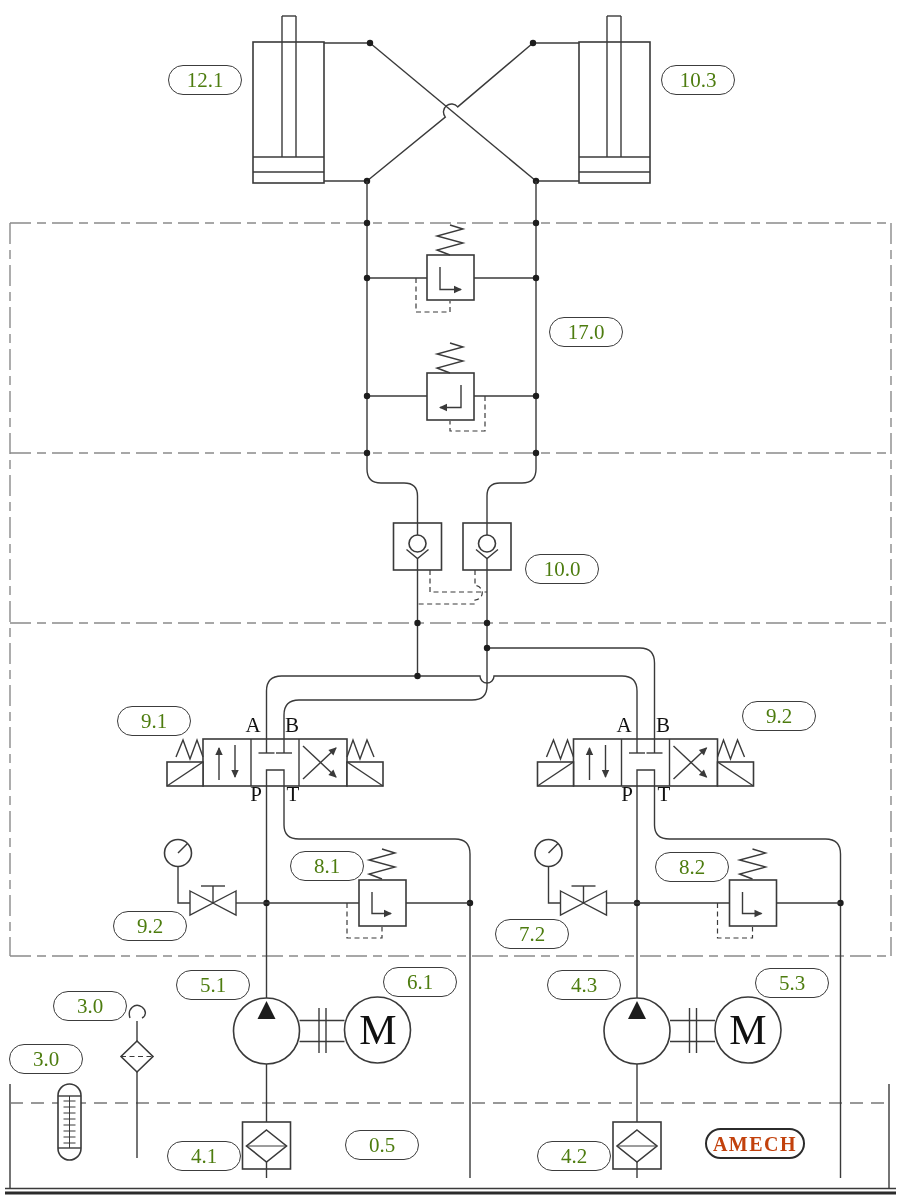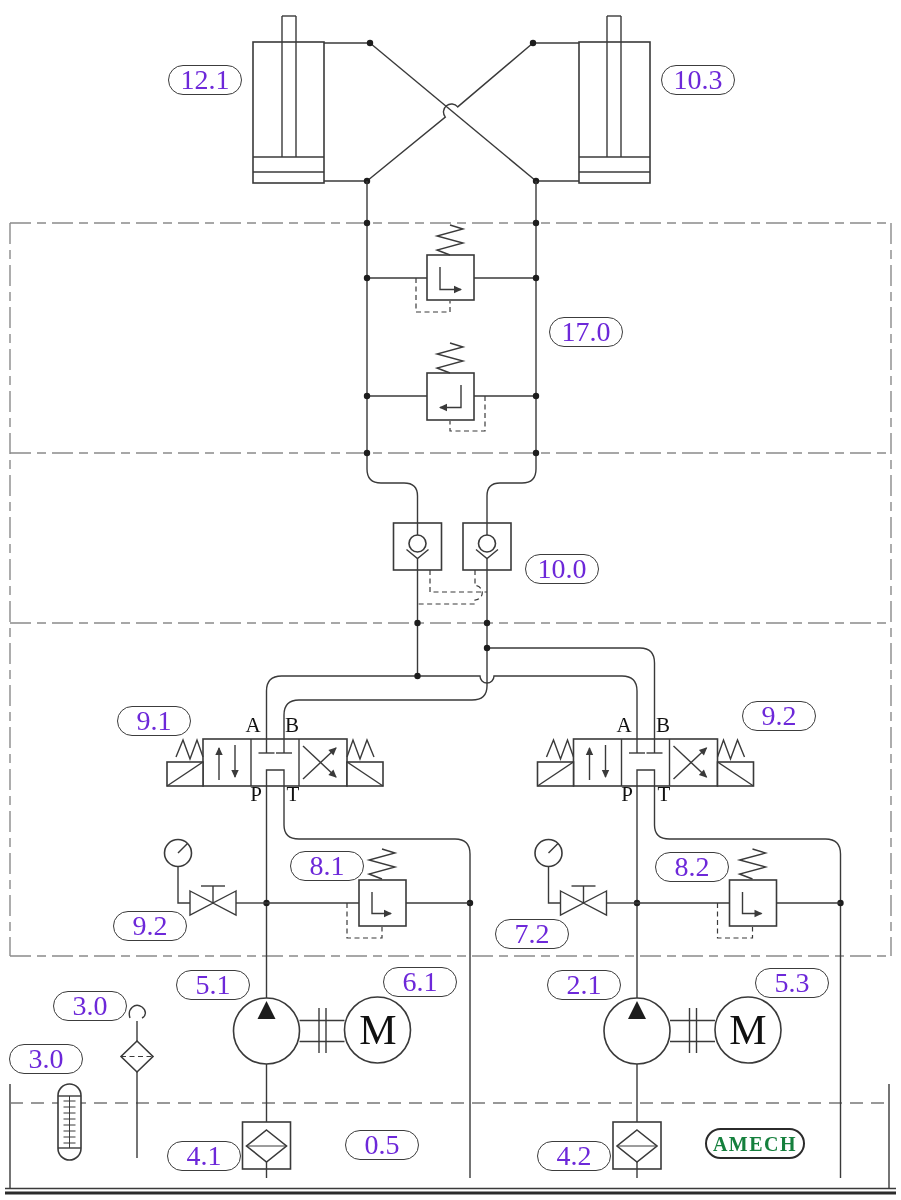--- a/index.html
+++ b/index.html
@@ -10,23 +10,23 @@
   .bx{stroke:#3a3a3a;stroke-width:1.6;fill:#fff;}
   .pilot{stroke:#3a3a3a;stroke-width:1.2;fill:none;stroke-dasharray:5 3.5;}
   .bound{stroke:#8a8a8a;stroke-width:1.4;fill:none;stroke-dasharray:21 6 9 6;}
   .lvl{stroke:#777;stroke-width:1.3;fill:none;stroke-dasharray:13 8;}
   .dot{fill:#1d1d1d;stroke:none;}
   .fill{fill:#1d1d1d;stroke:none;}
   .thin{stroke:#3a3a3a;stroke-width:1;fill:none;}
   .thick{stroke:#2b2b2b;stroke-width:3;fill:none;}
   .tag{position:absolute;width:74px;height:30px;border:1.4px solid #3c3c3c;border-radius:18px;
        background:#fff;display:flex;align-items:center;justify-content:center;
-       font-size:28px;color:#6d28d9;line-height:1;box-sizing:border-box;}
+       font-size:21px;color:#4d7c0f;line-height:1;box-sizing:border-box;}
   .logo-tag{width:100px;height:31px;border-width:2.2px;border-color:#2b2b2b;
-       font-weight:bold;font-size:20px;letter-spacing:1.5px;color:#15803d;
+       font-weight:bold;font-size:20px;letter-spacing:1.5px;color:#c2410c;
        font-family:"Liberation Serif",serif;}
   .port{position:absolute;width:22px;height:22px;display:flex;align-items:center;justify-content:center;
        font-size:21px;color:#111;line-height:1;}
   .mletter{position:absolute;width:42px;height:44px;display:flex;align-items:center;justify-content:center;
        font-size:42px;color:#111;line-height:1;}
 </style>
 </head>
 <body>
 
 <div id="page">
@@ -232,21 +232,21 @@
 <div class="tag" style="left:525px;top:554px">10.0</div>
 <div class="tag" style="left:117px;top:706px">9.1</div>
 <div class="tag" style="left:742px;top:701px">9.2</div>
 <div class="tag" style="left:290px;top:851px">8.1</div>
 <div class="tag" style="left:655px;top:852px">8.2</div>
 <div class="tag" style="left:113px;top:911px">9.2</div>
 <div class="tag" style="left:495px;top:919px">7.2</div>
 <div class="tag" style="left:383px;top:967px">6.1</div>
 <div class="tag" style="left:755px;top:968px">5.3</div>
 <div class="tag" style="left:176px;top:970px">5.1</div>
-<div class="tag" style="left:547px;top:970px">2.1</div>
+<div class="tag" style="left:547px;top:970px">4.3</div>
 <div class="tag" style="left:167px;top:1141px">4.1</div>
 <div class="tag" style="left:537px;top:1141px">4.2</div>
 <div class="tag" style="left:53px;top:991px">3.0</div>
 <div class="tag" style="left:9px;top:1044px">3.0</div>
 <div class="tag" style="left:345px;top:1130px">0.5</div>
 <div class="tag logo-tag" style="left:705px;top:1128px">AMECH</div>
 
 <span class="port" style="left:242px;top:714px">A</span>
 <span class="port" style="left:281px;top:714px">B</span>
 <span class="port" style="left:245px;top:783px">P</span>

